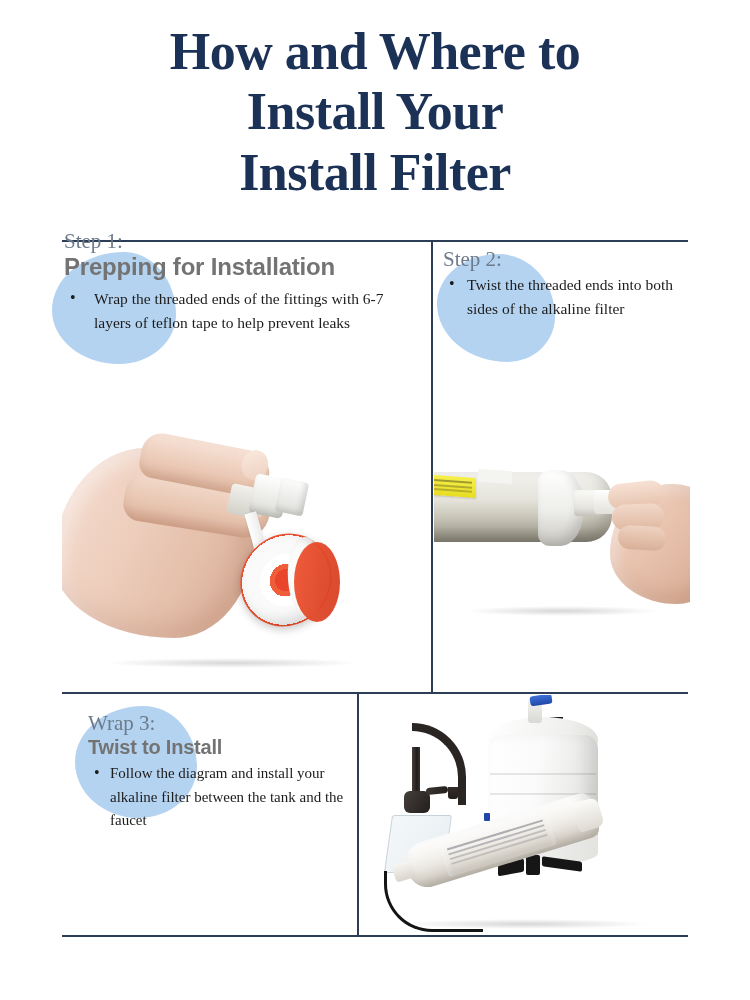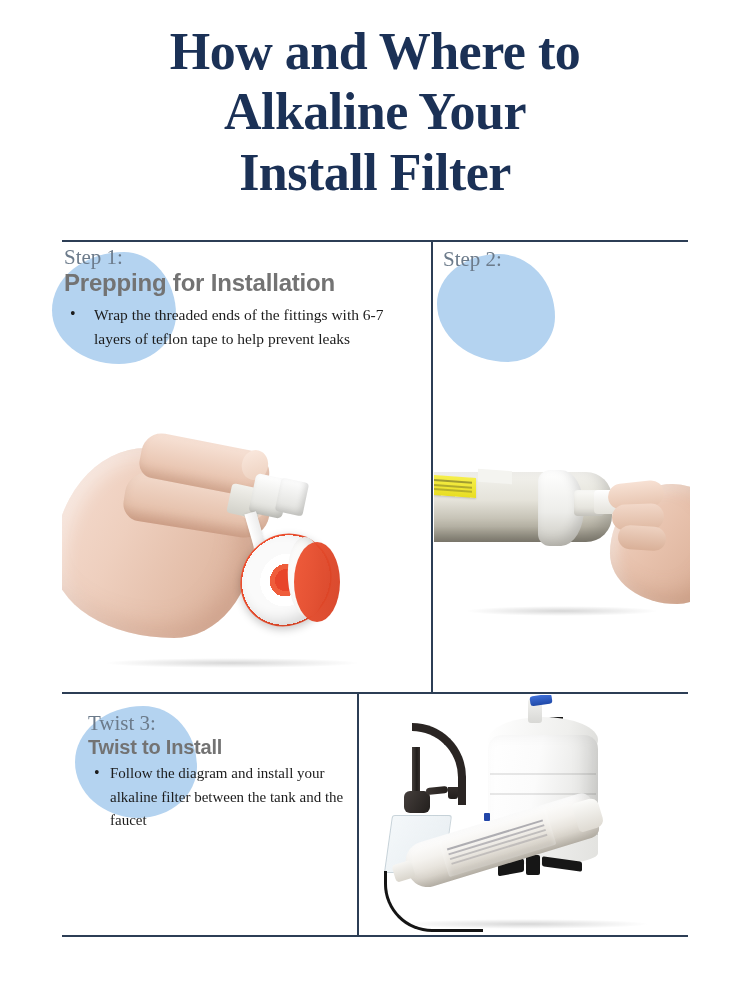--- a/index.html
+++ b/index.html
@@ -69,21 +69,21 @@
     line-height:1.55;
     color:#1c1c1c;
     padding-left:24px;
   }
   .bullets li::before{
     content:"\2022";
     position:absolute;left:6px;top:-1px;
     font-size:16px;color:#1c1c1c;
   }
 
-  #step1{left:64px;top:246px;width:350px;}
+  #step1{left:64px;top:230px;width:350px;}
   #step1 .bullets li{padding-left:30px;}
   #step2{left:443px;top:248px;width:250px;}
   #step2 .bullets li{padding-left:24px;margin-top:2px;}
   #step3{left:88px;top:712px;width:270px;}
   #step3 .step-head{font-size:20px;margin-bottom:4px;}
   #step3 .bullets li{padding-left:22px;font-size:15px;}
 
   
   .photo{position:absolute;background:#ffffff;overflow:hidden;z-index:1;}
   #photo1{left:62px;top:424px;width:340px;height:250px;}
@@ -361,21 +361,21 @@
     position:absolute;left:124px;top:118px;width:6px;height:8px;background:#2246a8;border-radius:1px;
   }
 </style>
 </head>
 <body>
 
 <div class="page">
 
   <div class="title">
     <span class="line">How and Where to</span>
-    <span class="line">Alkaline Your</span>
+    <span class="line">Install Your</span>
     <span class="line">Install Filter</span>
   </div>
 
   <div class="rule top"></div>
   <div class="rule mid"></div>
   <div class="rule bot"></div>
   <div class="vrule upper"></div>
   <div class="vrule lower"></div>
 
   <div class="blob blob1"></div>
@@ -385,24 +385,27 @@
   <div class="step" id="step1">
     <div class="step-label">Step 1:</div>
     <div class="step-head">Prepping for Installation</div>
     <ul class="bullets">
       <li>Wrap the  threaded ends of the fittings with 6-7 layers of teflon tape to help prevent leaks</li>
     </ul>
   </div>
 
   <div class="step" id="step2">
     <div class="step-label">Step 2:</div>
+    <ul class="bullets">
+      <li>Twist the threaded ends into both sides of the alkaline filter</li>
+    </ul>
   </div>
 
   <div class="step" id="step3">
-    <div class="step-label">Twist 3:</div>
+    <div class="step-label">Wrap 3:</div>
     <div class="step-head">Twist to Install</div>
     <ul class="bullets">
       <li>Follow the diagram and install your alkaline filter between the tank and the faucet</li>
     </ul>
   </div>
 
   <div class="photo" id="photo1">
     <div class="hand1"></div>
     <div class="finger2"></div>
     <div class="finger1"></div>

